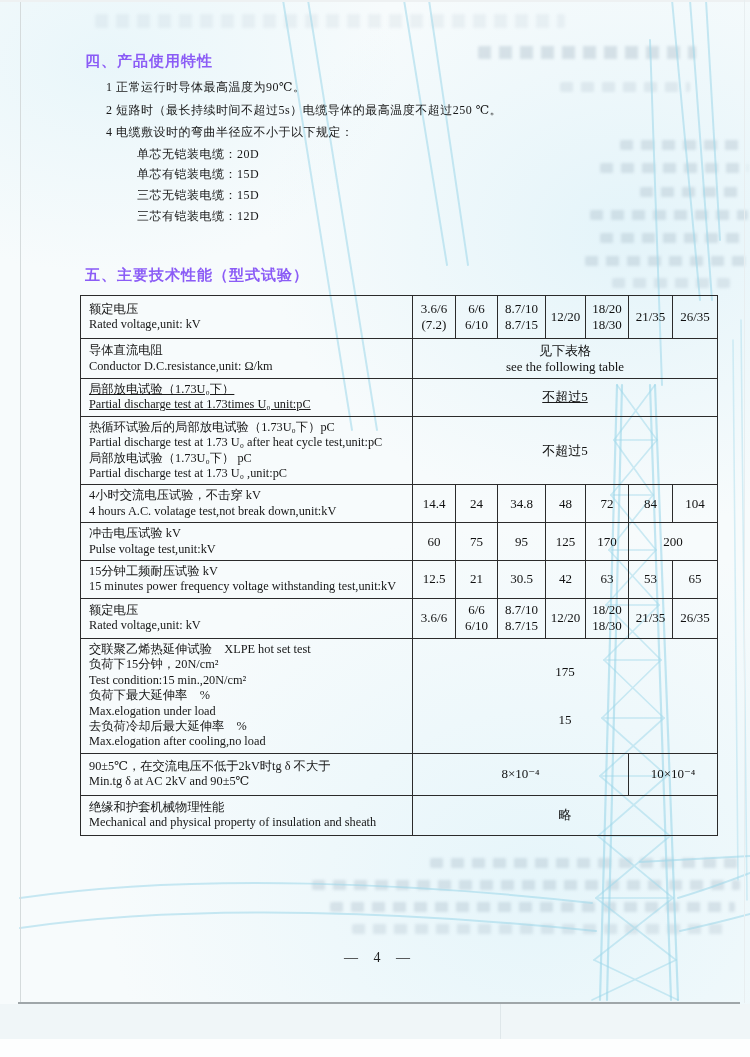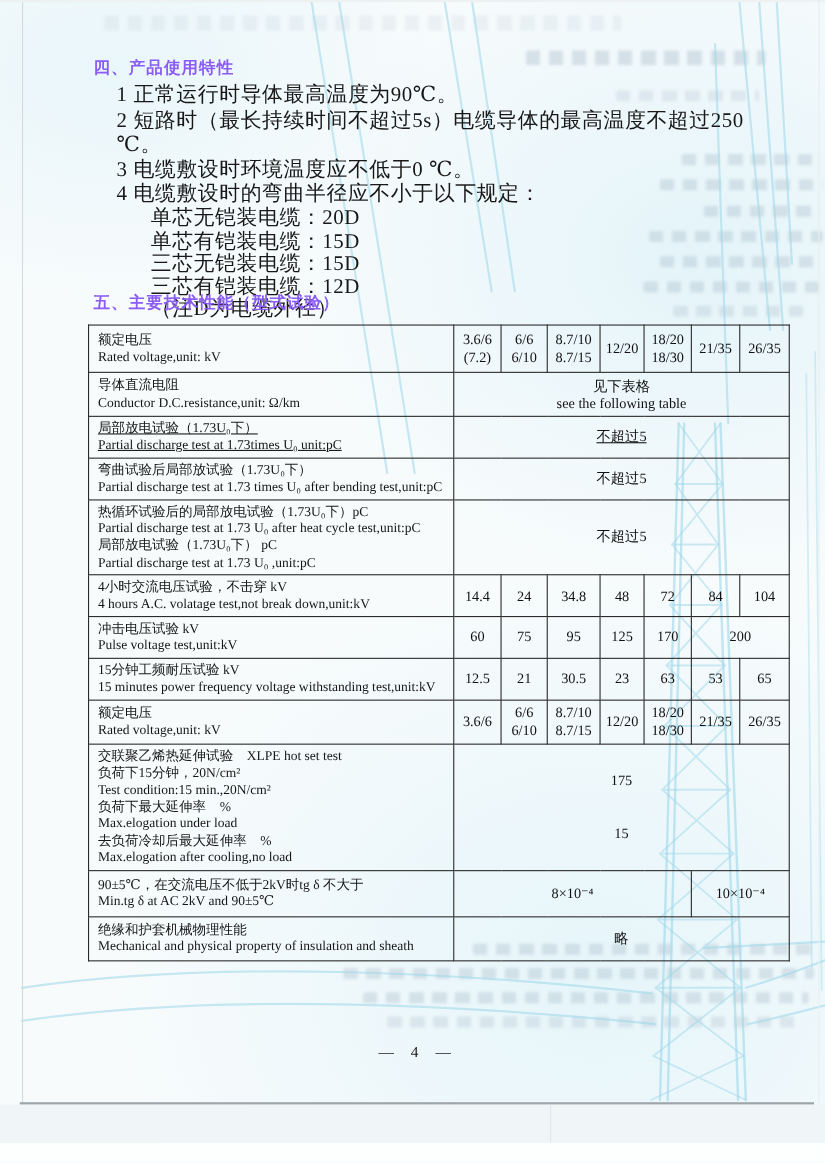--- a/index.html
+++ b/index.html
@@ -20,21 +20,21 @@
     background:repeating-linear-gradient(90deg, rgba(148,168,184,.55) 0 13px, transparent 13px 21px);
   }
   
   #wm{position:absolute;left:0;top:0;z-index:2;pointer-events:none;}
   
   .content{z-index:3;}
   .sec-heading{
     font-family:"Liberation Sans","DejaVu Sans",sans-serif;
     font-weight:bold;font-size:15px;letter-spacing:1px;color:#8b5cf6;
   }
-  .bodytext{font-size:19px;letter-spacing:.5px;color:#181818;}
+  .bodytext{font-size:12px;letter-spacing:.5px;color:#181818;}
   .items{line-height:22.6px;}
   .subitems{line-height:20.6px;margin-left:31px;}
   
   table.spec{
     border-collapse:collapse;table-layout:fixed;width:637px;
     background:transparent;
     padding-left:17px;
   }
   table.spec td{
     border:1.6px solid #2b2b2b;vertical-align:middle;
@@ -126,29 +126,27 @@
     </g>
   </g>
 </svg>
 
 <div class="abs content sec-heading" style="left:85px;top:52px;">四、产品使用特性</div>
 
 <div class="abs content bodytext" style="left:106px;top:76px;width:600px;">
   <div class="items">
     <div>1  正常运行时导体最高温度为90℃。</div>
     <div>2  短路时（最长持续时间不超过5s）电缆导体的最高温度不超过250 ℃。</div>
-    <div>3  电缆敷设时环境温度应不低于0 ℃。</div>
     <div>4  电缆敷设时的弯曲半径应不小于以下规定：</div>
   </div>
   <div class="subitems">
     <div>单芯无铠装电缆：20D</div>
     <div>单芯有铠装电缆：15D</div>
     <div>三芯无铠装电缆：15D</div>
     <div>三芯有铠装电缆：12D</div>
-    <div>（注D为电缆外径）</div>
   </div>
 </div>
 
 <div class="abs content sec-heading" style="left:85px;top:266px;">五、主要技术性能（型式试验）</div>
 
 <div class="abs content" style="left:80px;top:295px;">
   <table class="spec">
     <colgroup>
         <col style="width: 332px;">
         <col style="width: 43px;">
@@ -179,25 +177,20 @@
           <td class="lbl">导体直流电阻
 Conductor  D.C.resistance,unit: Ω/km</td>
           <td class="val" colspan="7">见下表格
 see the following table</td>
         </tr>
         <tr style="height: 34px; text-decoration: underline;">
           <td class="lbl">局部放电试验（1.73U₀下）
 Partial discharge test at 1.73times U₀ unit:pC</td>
           <td class="val" colspan="7">不超过5</td>
         </tr>
-        <tr style="height: 35px;">
-          <td class="lbl">弯曲试验后局部放试验（1.73U₀下）
-Partial discharge test at 1.73 times U₀ after bending test,unit:pC</td>
-          <td class="val" colspan="7">不超过5</td>
-        </tr>
         <tr style="height: 63px;">
           <td class="lbl">热循环试验后的局部放电试验（1.73U₀下）pC
 Partial discharge test at 1.73 U₀ after heat cycle test,unit:pC
 局部放电试验（1.73U₀下） pC
 Partial discharge test at 1.73 U₀ ,unit:pC</td>
           <td class="val" colspan="7">不超过5</td>
         </tr>
         <tr style="height: 37px;">
           <td class="lbl">4小时交流电压试验，不击穿  kV
 4 hours A.C. volatage test,not break down,unit:kV</td>
@@ -218,21 +211,21 @@
           <td class="val">125</td>
           <td class="val">170</td>
           <td class="val" colspan="2">200</td>
         </tr>
         <tr style="height: 37px;">
           <td class="lbl">15分钟工频耐压试验  kV
 15 minutes power frequency voltage withstanding test,unit:kV</td>
           <td class="val">12.5</td>
           <td class="val">21</td>
           <td class="val">30.5</td>
-          <td class="val">23</td>
+          <td class="val">42</td>
           <td class="val">63</td>
           <td class="val">53</td>
           <td class="val">65</td>
         </tr>
         <tr style="height: 40px;">
           <td class="lbl">额定电压
 Rated voltage,unit: kV</td>
           <td class="val">3.6/6</td>
           <td class="val">6/6
 6/10</td>

